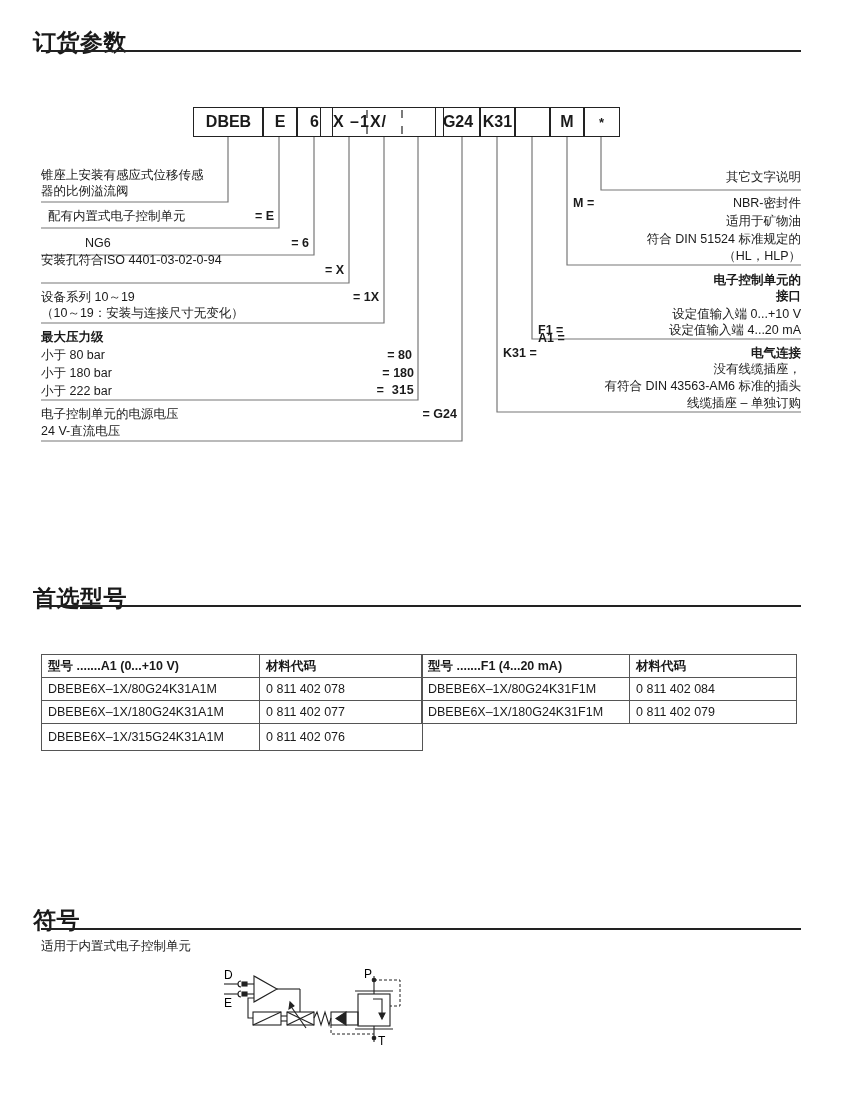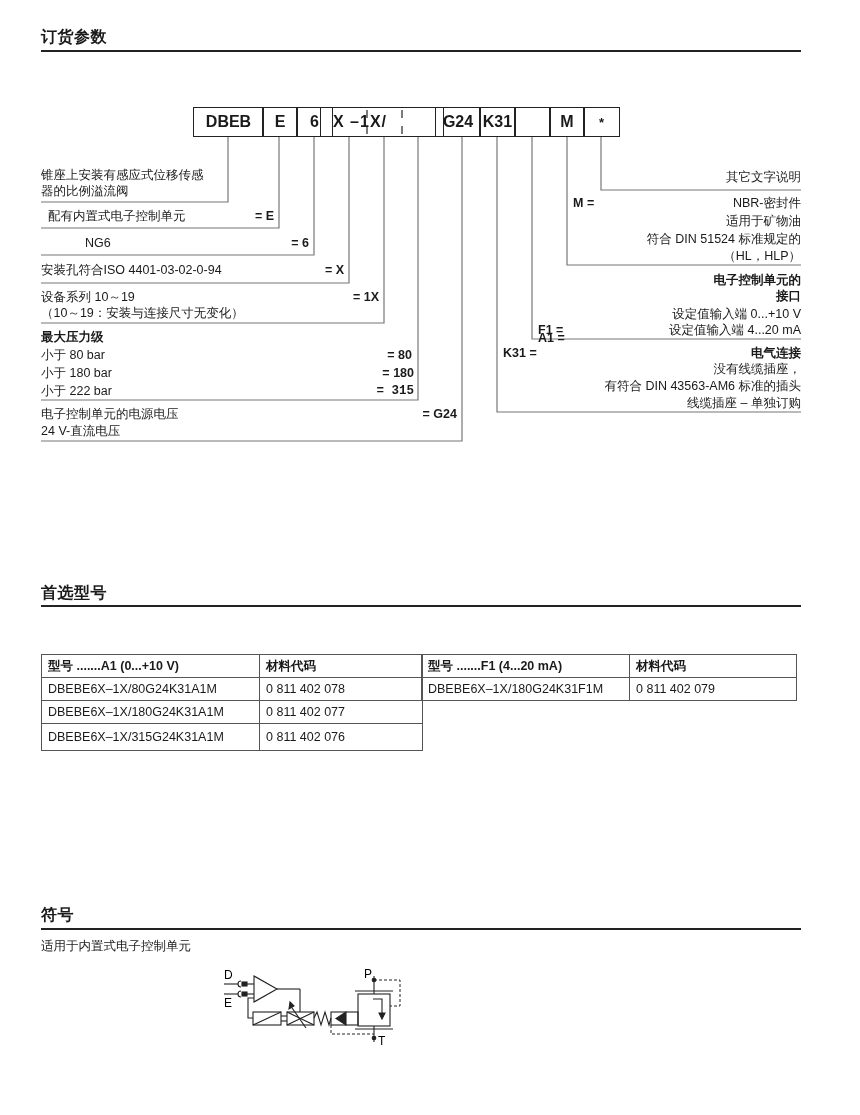--- a/index.html
+++ b/index.html
@@ -1,19 +1,19 @@
 <!DOCTYPE html>
 <html><head>
 <meta charset="utf-8">
 <style>
   html, body { margin:0; padding:0; background:#fff; }
   body { width:860px; height:1115px; position:relative; overflow:hidden;
          font-family:"Liberation Sans","DejaVu Sans",sans-serif; color:#1a1a1a; }
   .abs { position:absolute; }
-  .sec-title { position:absolute; left:41px; font-size:16px; font-weight:bold; letter-spacing:0.5px; }
+  .sec-title { position:absolute; left:33px; font-size:23px; font-weight:bold; letter-spacing:0.5px; }
   .sec-rule { position:absolute; left:41px; width:760px; height:0; border-top:2px solid #222; }
   .t { position:absolute; font-size:12.5px; line-height:16px; white-space:nowrap; }
   .b { font-weight:bold; }
   .r { text-align:right; }
   .codebox { position:absolute; top:107px; height:30px; border:1.5px solid #222; box-sizing:border-box;
              font-weight:bold; font-size:16px; display:flex; align-items:center; justify-content:center; }
   svg.lines { position:absolute; left:0; top:0; }
   table.pref { position:absolute; border-collapse:collapse; font-size:12.5px; }
   table.pref td { border:1px solid #555; padding:0 6px; height:22px; white-space:nowrap; }
   table.pref td.h { font-weight:bold; }
@@ -61,21 +61,21 @@
 
 <div class="t" style="left:41px;top:167px;">锥座上安装有感应式位移传感</div>
 <div class="t" style="left:41px;top:183px;">器的比例溢流阀</div>
 
 <div class="t" style="left:48px;top:208px;">配有内置式电子控制单元</div>
 <div class="t b r" style="left:220px;width:54px;top:208px;">= E</div>
 
 <div class="t" style="left:41px;top:235px;margin-left:44px;">NG6</div>
 <div class="t b r" style="left:250px;width:59px;top:235px;">= 6</div>
 
-<div class="t" style="left:41px;top:262px;">安装孔符合ISO 4401-03-02-0-94</div>
+<div class="t" style="left:41px;top:252px;">安装孔符合ISO 4401-03-02-0-94</div>
 <div class="t b r" style="left:290px;width:54px;top:262px;">= X</div>
 
 <div class="t" style="left:41px;top:289px;">设备系列 10～19</div>
 <div class="t" style="left:41px;top:305px;">（10～19：安装与连接尺寸无变化）</div>
 <div class="t b r" style="left:320px;width:59px;top:289px;">= 1X</div>
 
 <div class="t b" style="left:41px;top:329px;">最大压力级</div>
 <div class="t" style="left:41px;top:347px;">小于 80 bar</div>
 <div class="t b r" style="left:350px;width:62px;top:347px;">= 80</div>
 <div class="t" style="left:41px;top:365px;">小于 180 bar</div>
@@ -130,20 +130,24 @@
     <td>0 811 402 076</td>
   </tr>
 </tbody>
   </table>
 
 <table class="pref" style="left:421px;top:654px;">
   <tbody>
       <tr>
     <td class="h" style="width:195px;">型号 .......F1 (4...20 mA)</td>
     <td class="h" style="width:154px;">材料代码</td>
+  </tr>
+  <tr>
+    <td>DBEBE6X–1X/80G24K31F1M</td>
+    <td>0 811 402 084</td>
   </tr>
   <tr>
     <td>DBEBE6X–1X/180G24K31F1M</td>
     <td>0 811 402 079</td>
   </tr>
 </tbody>
   </table>
 
 <div class="sec-title" style="top:905px;">符号</div>
 <div class="sec-rule" style="top:928px;"></div>

